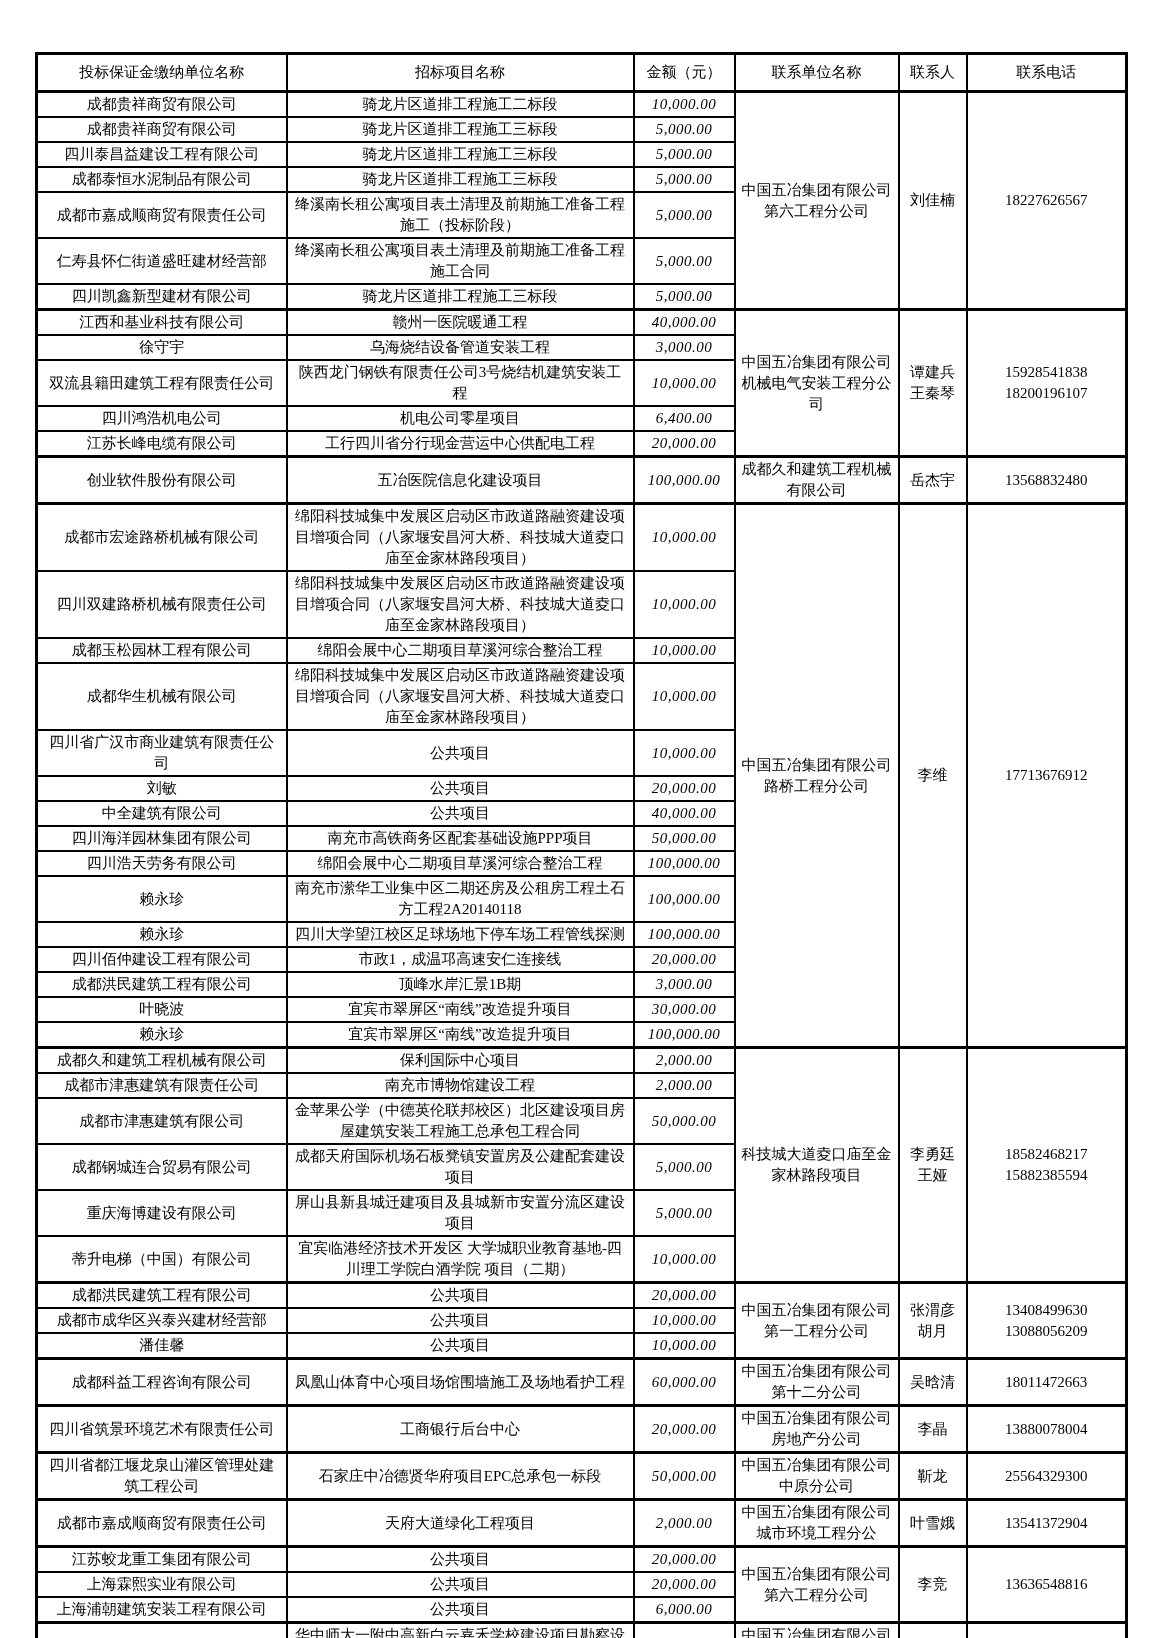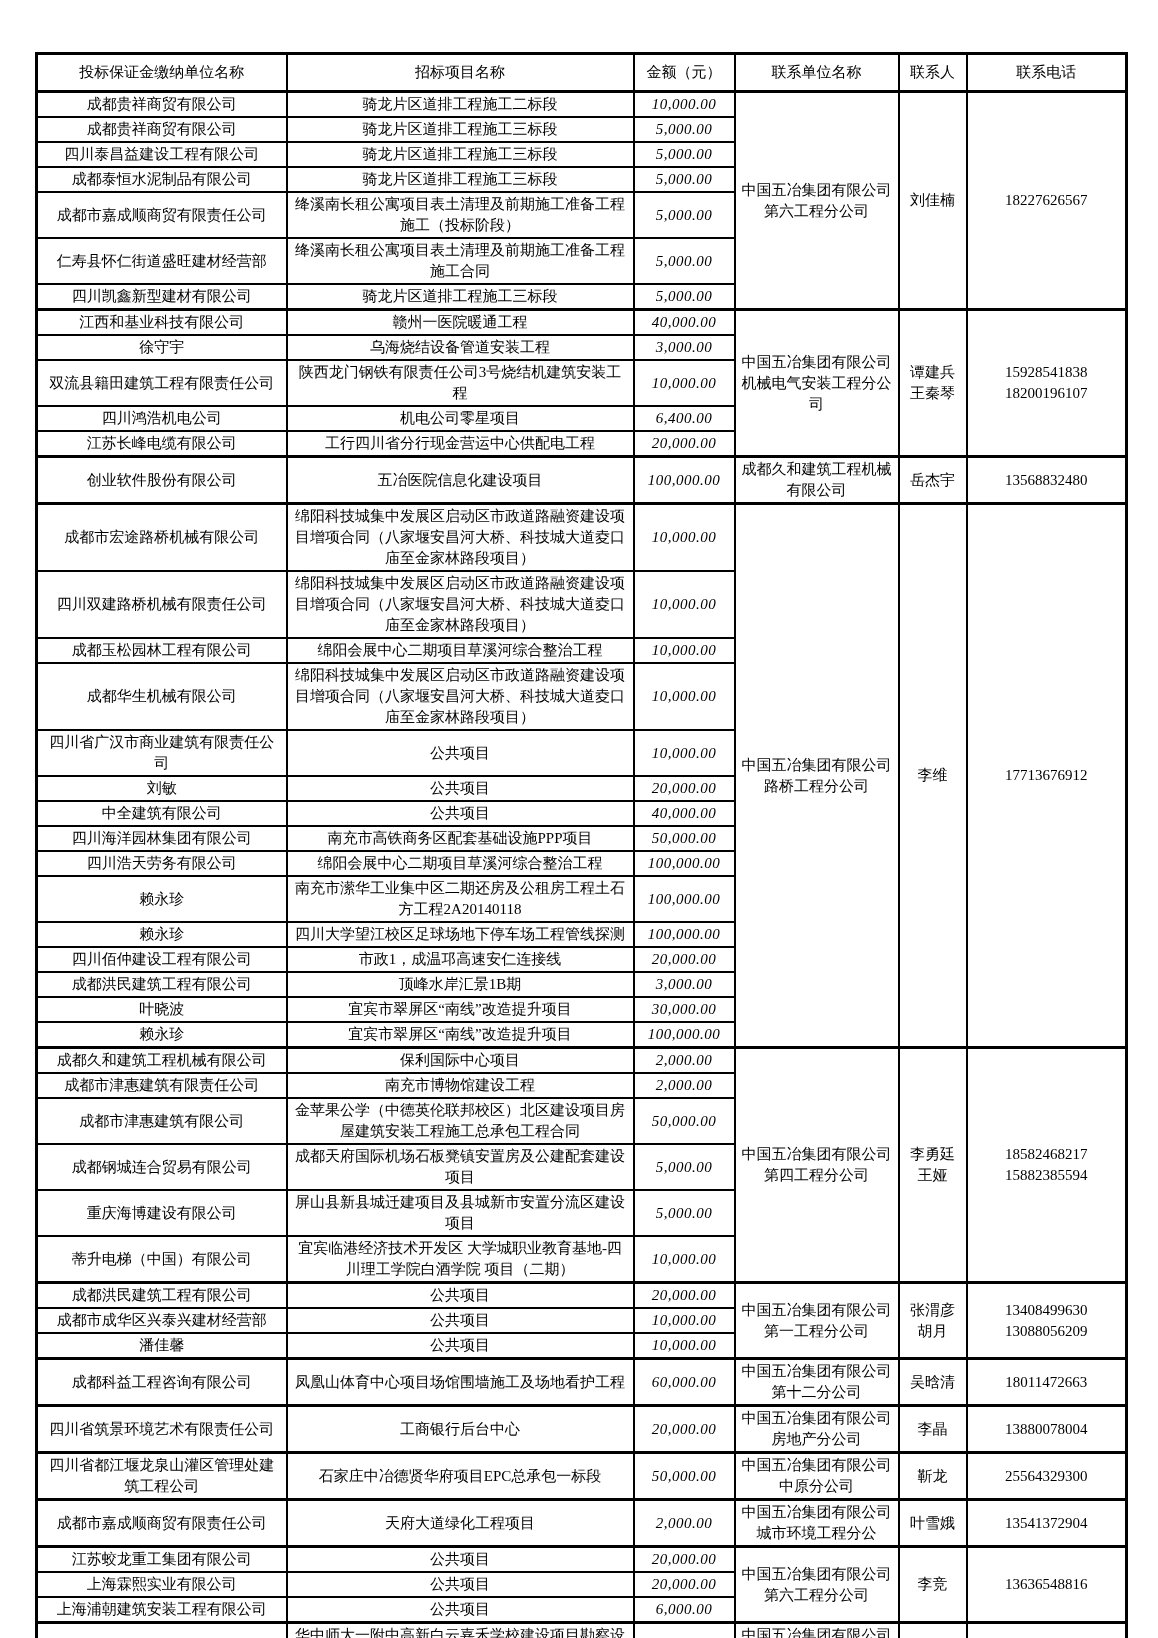--- a/index.html
+++ b/index.html
@@ -231,21 +231,21 @@
         </tr>
         <tr>
           <td class="unit-cell">赖永珍</td>
           <td class="project-cell">宜宾市翠屏区“南线”改造提升项目</td>
           <td class="amount-cell">100,000.00</td>
         </tr>
         <tr class="group-start">
           <td class="unit-cell">成都久和建筑工程机械有限公司</td>
           <td class="project-cell">保利国际中心项目</td>
           <td class="amount-cell">2,000.00</td>
-          <td class="contact-unit-cell" rowspan="6">中国五冶集团有限公司第四工程分公司</td>
+          <td class="contact-unit-cell" rowspan="6">科技城大道夌口庙至金家林路段项目</td>
           <td class="contact-person-cell" rowspan="6">李勇廷
 王娅</td>
           <td class="contact-phone-cell" rowspan="6">18582468217
 15882385594</td>
         </tr>
         <tr>
           <td class="unit-cell">成都市津惠建筑有限责任公司</td>
           <td class="project-cell">南充市博物馆建设工程</td>
           <td class="amount-cell">2,000.00</td>
         </tr>

